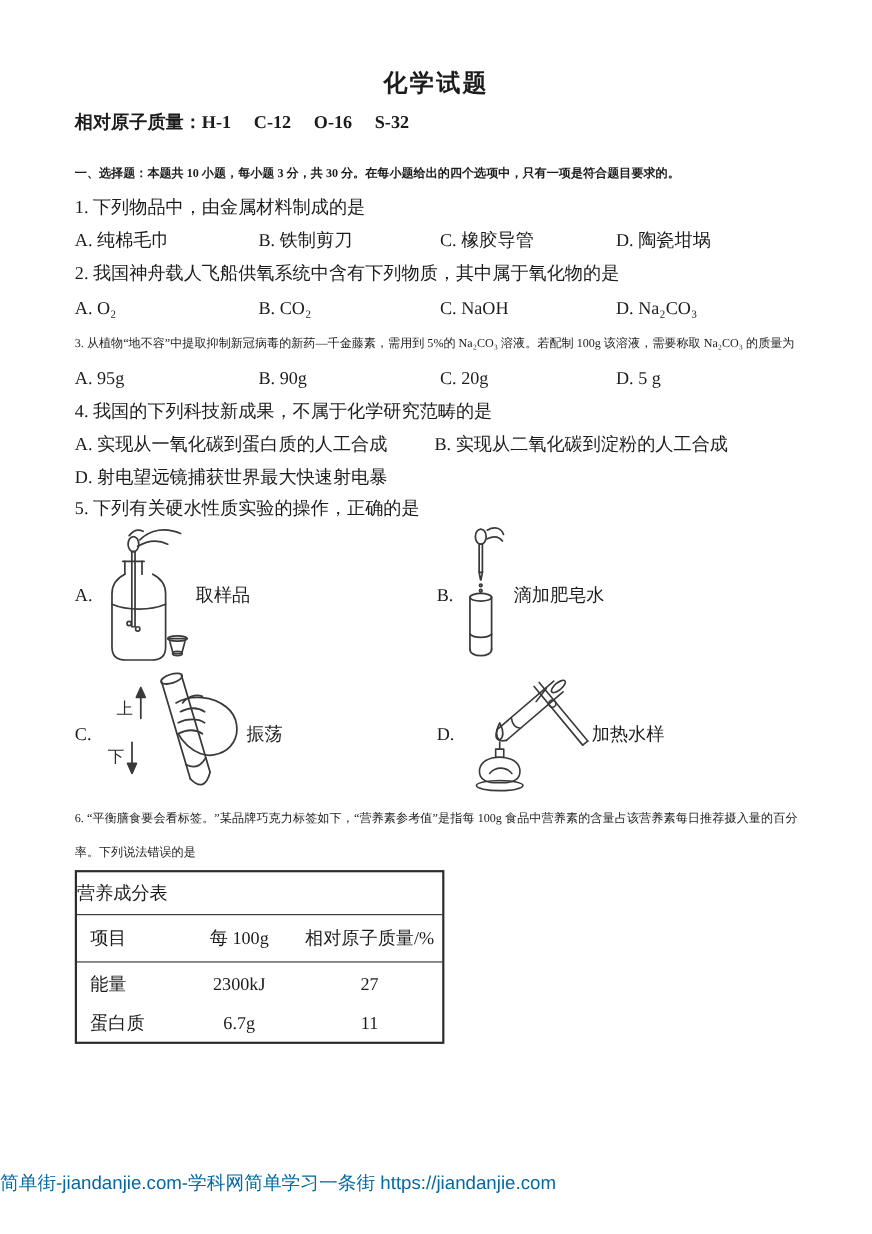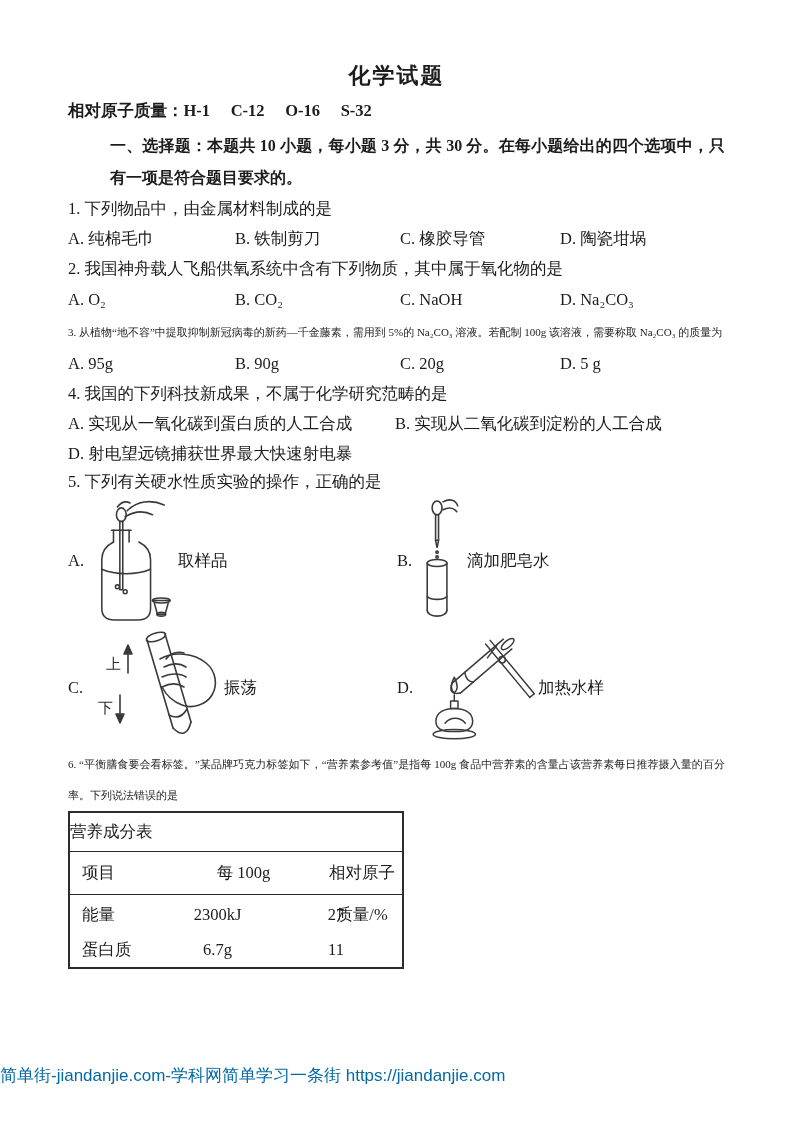--- a/index.html
+++ b/index.html
@@ -3,40 +3,40 @@
 <meta charset="utf-8">
 <style>
   html,body { margin:0; padding:0; background:#ffffff; }
   .page {
     position:relative; width:793px; height:1122px; background:#fff;
     font-family:"Liberation Serif","DejaVu Serif",serif; color:#1c1c1c;
     overflow:hidden;
   }
   .content { padding:60px 68px 0 68px; }
   .doc-title { text-align:center; font-size:22px; font-weight:bold; height:32px; line-height:32px; margin-bottom:8px; letter-spacing:2px; }
-  .atomic-line { font-weight:bold; font-size:16.5px; height:22px; line-height:22px; margin-bottom:8px; }
-  .section-header { font-weight:bold; font-size:16px; line-height:32px; text-align:justify;margin-left:42px; }
+  .atomic-line { font-weight:bold; font-size:16.5px; height:22px; line-height:22px; margin-bottom:20px; }
+  .section-header { font-weight:bold; font-size:11px; line-height:32px; text-align:justify; }
   .q-text { font-size:16.5px; height:30px; line-height:30px; }
   .q-para { font-size:11px; line-height:33px; text-align:justify; }
   .q6-para { line-height:31px; }
   .opts4 { display:grid; grid-template-columns:167px 165px 160px 1fr; font-size:16.5px; height:30px; line-height:30px; }
   .opts2 { display:grid; grid-template-columns:327px 1fr; font-size:16.5px; height:30px; line-height:30px; }
   .opts-tall { height:32px; line-height:32px; }
   .fig-row { display:flex; align-items:center; }
   .fig-row.ab { height:132px; }
   .fig-row.cd { height:122px; }
   .fig-cell { display:flex; align-items:center; }
   .fig-cell.left { width:329px; }
   .fig-label { width:26px; font-size:16.5px; flex:none; }
   .fig-caption { font-size:16.5px;text-align:center; }
   .lineart { stroke:#3a3a3a; stroke-width:1.6; fill:none; stroke-linecap:round; stroke-linejoin:round; }
   .lineart text { stroke:none; fill:#2a2a2a; font-size:15px; font-family:"Liberation Serif","DejaVu Serif",serif; }
   .ntable { width:332px; border:2px solid #2c2c2c; font-size:16.5px; }
   .t-title { height:38px; line-height:38px; border-bottom:1.5px solid #2c2c2c; }
-  .t-head { display:grid; grid-template-columns:95px 105px 1fr; height:42px; line-height:42px; border-bottom:1.5px solid #2c2c2c;gap:26px; }
+  .t-head { display:grid; grid-template-columns:95px 105px 1fr; height:42px; line-height:42px; border-bottom:1.5px solid #2c2c2c; }
   .t-body { padding:2px 0 0 0; }
   .t-row { display:grid; grid-template-columns:95px 105px 1fr; height:35px; line-height:35px; }
   .c1 { padding-left:12px; }
   .c2, .c3 { text-align:center; }
   .footer {
     position:absolute; left:0; right:0; top:1064px; text-align:left;
     font-family:"Liberation Sans","DejaVu Sans",sans-serif; font-size:17px; color:#0369a1;
   }
 </style>
 </head>

